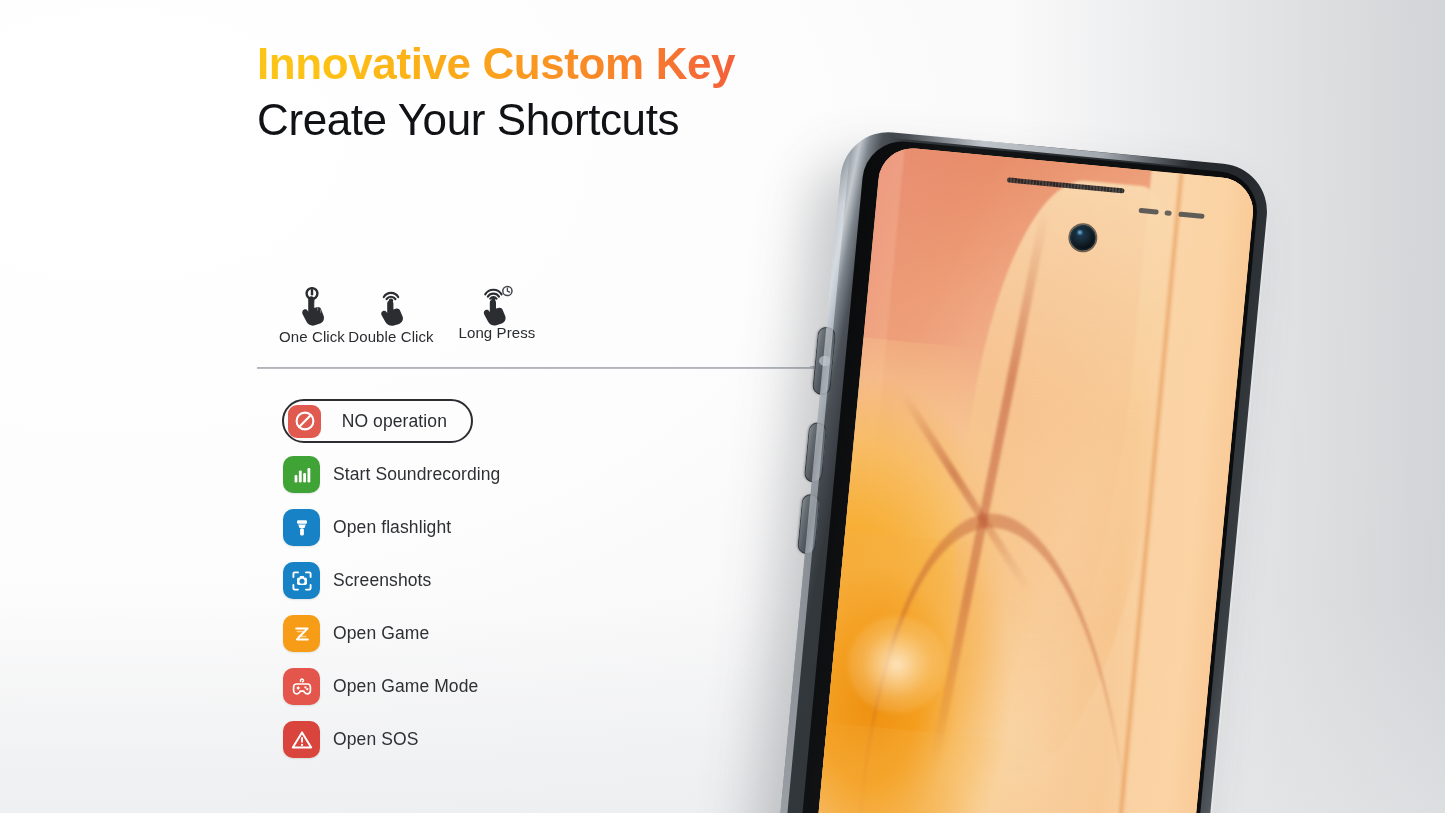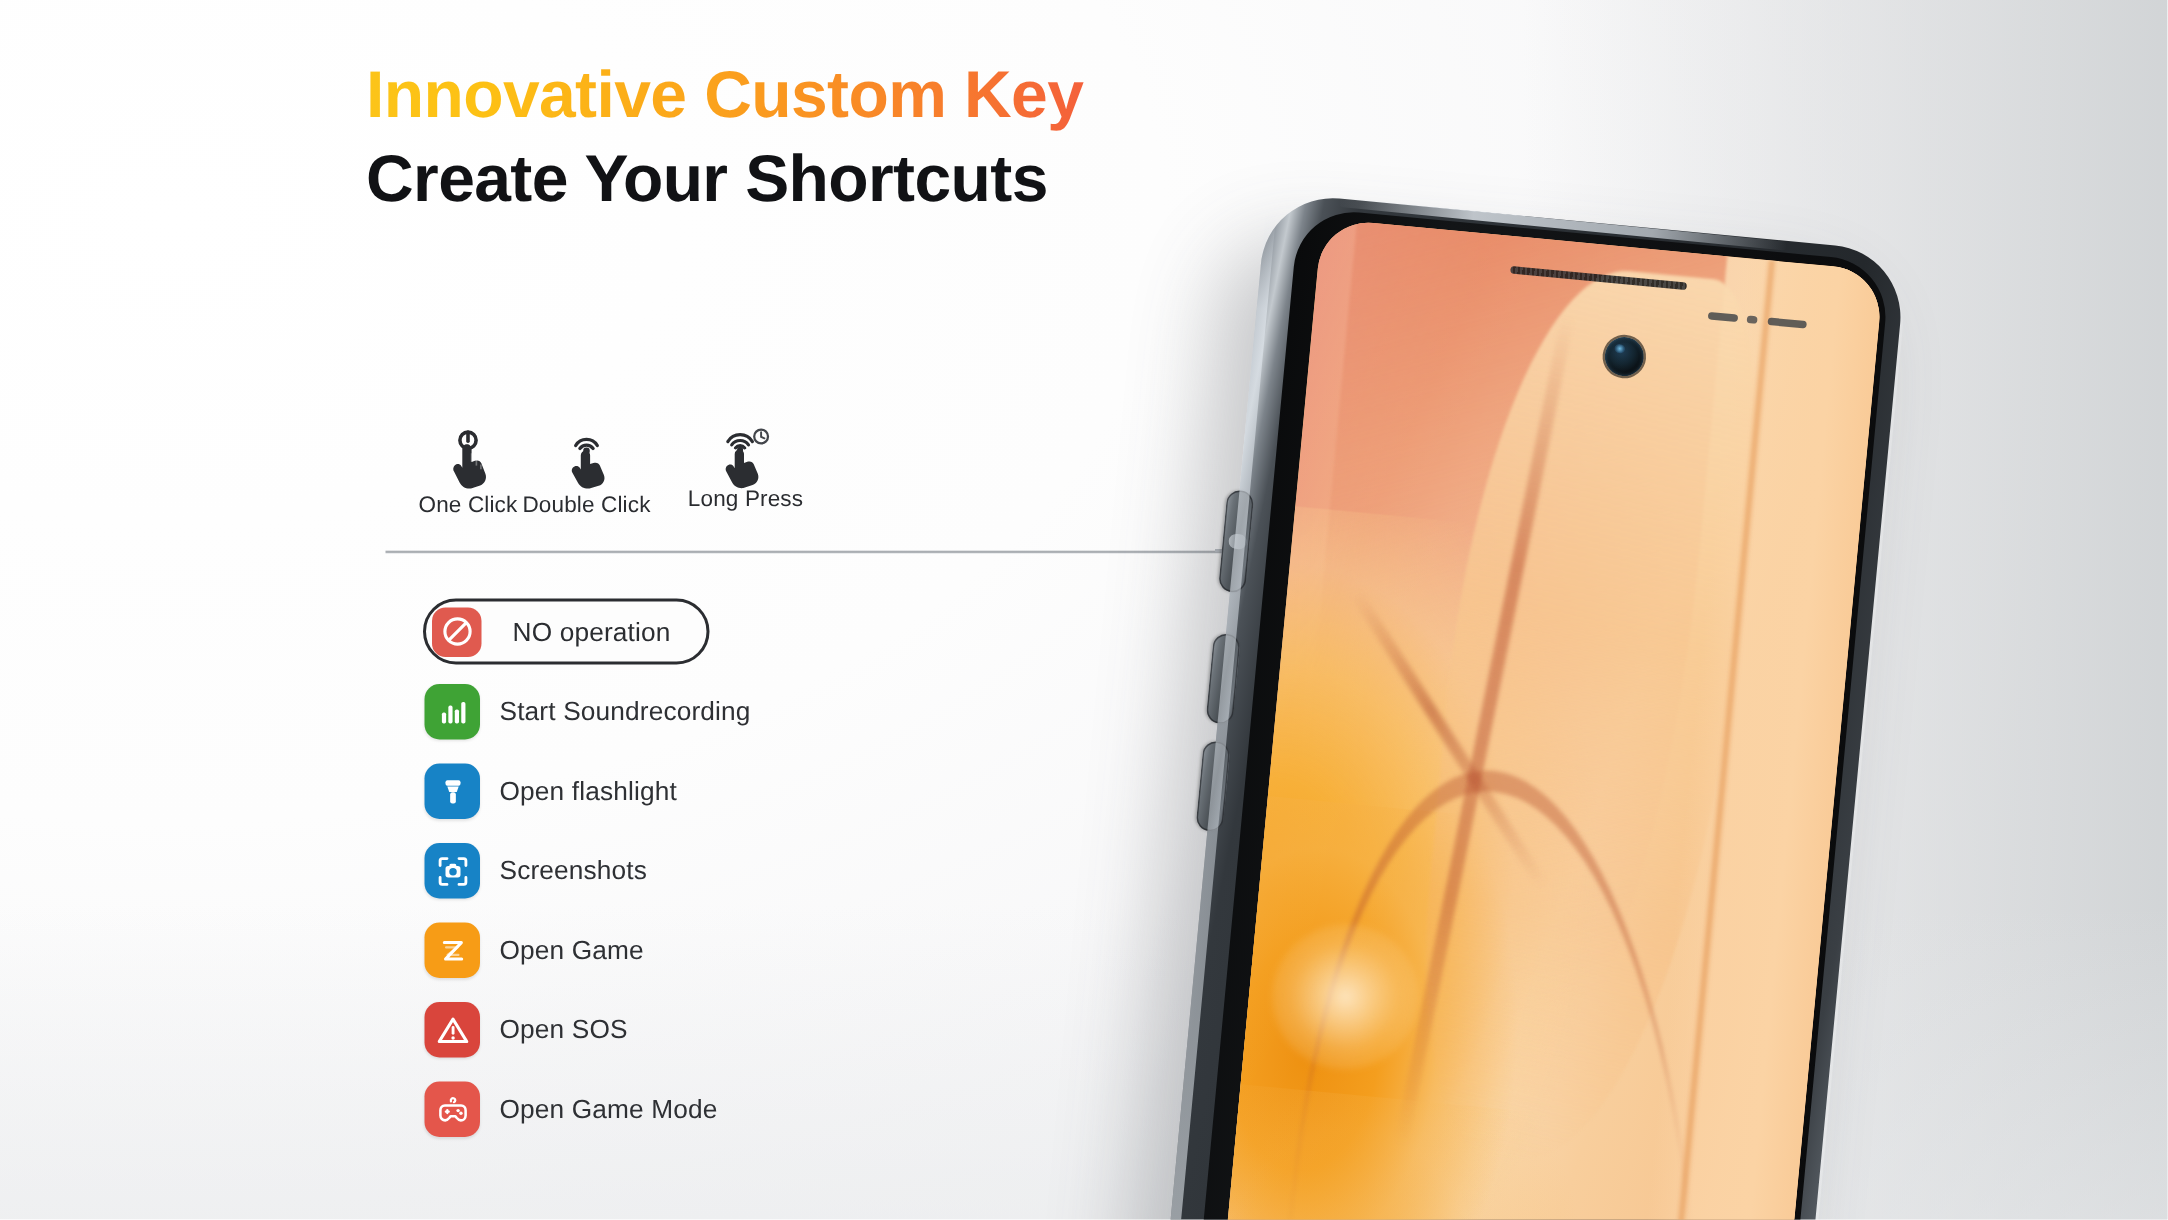--- a/index.html
+++ b/index.html
@@ -21,31 +21,31 @@
   #bg-right-wash {
     position:absolute; top:0; right:0; width:430px; height:100%;
     background:linear-gradient(90deg, rgba(215,217,219,0) 0%, rgba(211,213,215,.55) 55%, rgba(207,210,212,.92) 100%);
   }
   #bg-floor {
     position:absolute; left:0; right:0; bottom:0; height:210px;
     background:linear-gradient(180deg, rgba(236,238,240,0) 0%, rgba(230,232,234,.5) 100%);
   }
 
   
-  #copy { position:absolute; left:244px; top:38px; width:540px; }
+  #copy { position:absolute; left:257px; top:38px; width:540px; }
 
   #headline-accent {
     font-size:44px; font-weight:bold; letter-spacing:-.4px;
     line-height:52px; white-space:nowrap;
     background:linear-gradient(90deg,#FCC419 0%,#FDC114 14%,#FBA31B 42%,#F8822A 68%,#F4613A 88%,#F25138 100%);
     -webkit-background-clip:text; background-clip:text;
     -webkit-text-fill-color:transparent; color:#F79420;
   }
   #headline-main {
-    font-size:44px; font-weight:bold; color:#111215;
+    font-size:44px; font-weight:normal; color:#111215;
     letter-spacing:-.4px; line-height:56px; white-space:nowrap;
     margin-top:2px;
   }
 
   #subcopy {
     margin-top:24px;
     font-size:19.5px; line-height:27px; color:#27292c; font-weight:400;
   }
 
   
@@ -400,45 +400,45 @@
       <span class="ic orange" style="background: rgb(247, 156, 22);">
         <svg width="24" height="24" viewBox="0 0 24 24">
           <path d="M6.2 6.4 L17.6 6.4 L7.0 17.4 L17.8 17.4" fill="none" stroke="#ffffff" stroke-width="2.0" stroke-linejoin="round" stroke-linecap="round"></path>
           <path d="M7.4 9.6 L15.0 9.6 L8.4 14.6 L15.6 14.6" fill="none" stroke="#ffffff" stroke-width="1.5" stroke-linejoin="round" stroke-linecap="round" opacity=".55"></path>
         </svg>
       </span>
       <span class="olabel">Open Game</span>
     </div>
 
     <div class="opt">
-      <span class="ic red2" style="background: rgb(217, 69, 60);">
-        <svg width="24" height="24" viewBox="0 0 24 24">
-          <path d="M12 4.4 L21.2 19.4 L2.8 19.4 Z" fill="none" stroke="#ffffff" stroke-width="2.0" stroke-linejoin="round"></path>
-          <rect x="11.1" y="9.0" width="1.9" height="5.8" rx=".95" fill="#ffffff"></rect>
-          <circle cx="12.05" cy="17.0" r="1.15" fill="#ffffff"></circle>
-        </svg>
-      </span>
-      <span class="olabel">Open SOS</span>
-    </div>
-
-    <div class="opt">
       <span class="ic salmon" style="background: rgb(228, 86, 75);">
         <svg width="24" height="24" viewBox="0 0 24 24">
           <path d="M10.6 6.2 C10.2 4.6 11.6 3.6 12.8 4.3 C13.9 4.9 13.7 6.4 12.6 6.8" fill="none" stroke="#ffffff" stroke-width="1.5" stroke-linecap="round"></path>
           <path d="M6.6 9.0 L17.4 9.0 C19.2 9.0 20.4 10.4 20.4 12.2 L20.4 15.6
                    C20.4 17.6 18.9 18.9 17.2 18.9 C15.9 18.9 15.1 18.1 14.4 17.2
                    L13.6 16.1 L10.4 16.1 L9.6 17.2 C8.9 18.1 8.1 18.9 6.8 18.9
                    C5.1 18.9 3.6 17.6 3.6 15.6 L3.6 12.2 C3.6 10.4 4.8 9.0 6.6 9.0 Z" fill="none" stroke="#ffffff" stroke-width="1.7" stroke-linejoin="round"></path>
           <rect x="6.5" y="12.3" width="3.4" height="1.5" rx=".7" fill="#ffffff"></rect>
           <rect x="7.45" y="11.35" width="1.5" height="3.4" rx=".7" fill="#ffffff"></rect>
           <circle cx="15.4" cy="12.4" r="1.15" fill="#ffffff"></circle>
           <circle cx="17.3" cy="14.2" r="1.15" fill="#ffffff"></circle>
         </svg>
       </span>
       <span class="olabel">Open Game Mode</span>
+    </div>
+
+    <div class="opt">
+      <span class="ic red2" style="background: rgb(217, 69, 60);">
+        <svg width="24" height="24" viewBox="0 0 24 24">
+          <path d="M12 4.4 L21.2 19.4 L2.8 19.4 Z" fill="none" stroke="#ffffff" stroke-width="2.0" stroke-linejoin="round"></path>
+          <rect x="11.1" y="9.0" width="1.9" height="5.8" rx=".95" fill="#ffffff"></rect>
+          <circle cx="12.05" cy="17.0" r="1.15" fill="#ffffff"></circle>
+        </svg>
+      </span>
+      <span class="olabel">Open SOS</span>
     </div>
   </div>
 
   <div id="phone-wrap">
     <div id="phone-shadow"></div>
     <div id="phone-frame"></div>
 
     <div class="sidebtn" id="btn-custom"></div>
     <div class="sidebtn" id="btn-vol-up"></div>
     <div class="sidebtn" id="btn-vol-down"></div>

